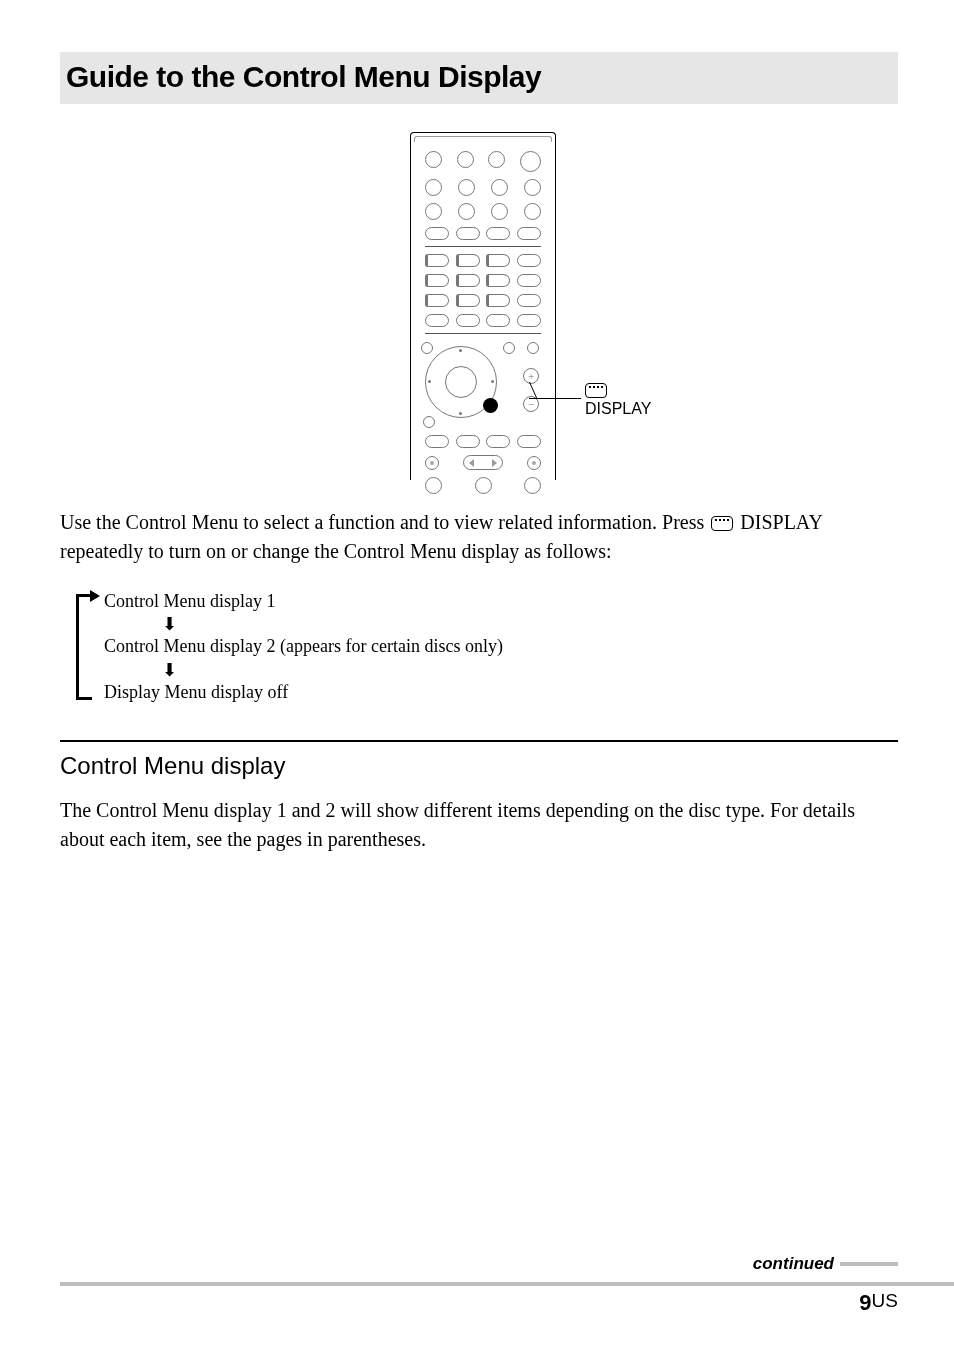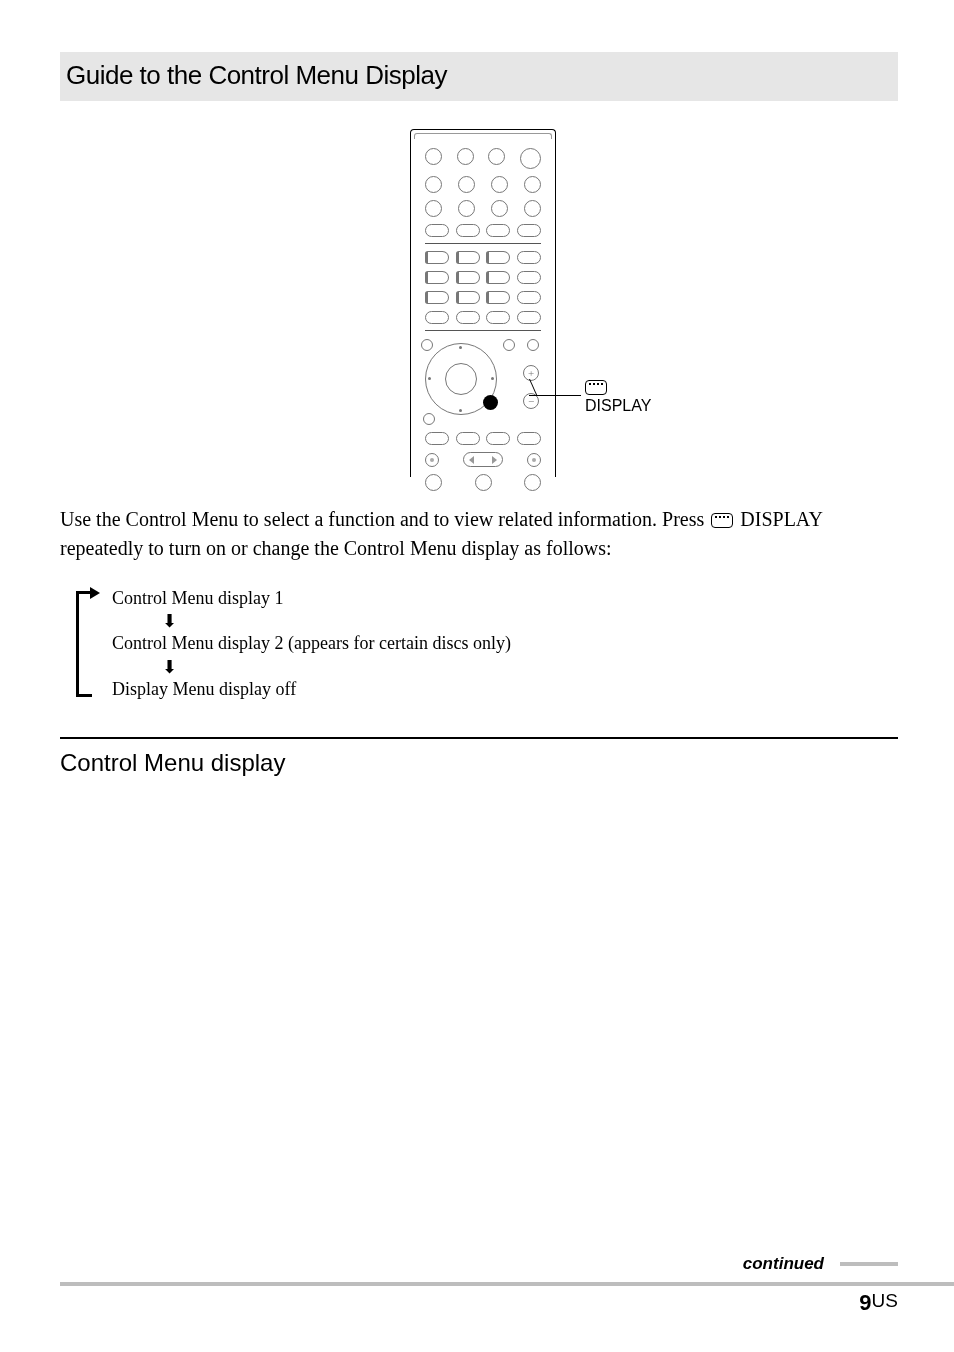--- a/index.html
+++ b/index.html
@@ -16,22 +16,22 @@
     height: 100%;
     position: relative;
   }
   .title-bar {
     background: #e6e6e6;
     padding: 8px 8px 10px 6px;
     margin-bottom: 28px;
   }
   .title-bar h1 {
     font-family: Arial, Helvetica, sans-serif;
-    font-weight: 400;
-    font-size: 26px;
+    font-weight: 700;
+    font-size: 30px;
     letter-spacing: -0.5px;
   }
   .remote-wrap {
     display: flex;
     justify-content: center;
     position: relative;
     margin-bottom: 28px;
     margin-left: 8px;
   }
   .remote {
@@ -283,21 +283,21 @@
   .cycle-border::before {
     content: "";
     position: absolute;
     right: -8px;
     top: -7px;
     width: 0; height: 0;
     border-top: 6px solid transparent;
     border-bottom: 6px solid transparent;
     border-left: 10px solid #000;
   }
-  .cycle .line { margin: 2px 8px; }
+  .cycle .line { margin: 2px 0; }
   .down-arrow {
     display: block;
     margin: 2px 0 2px 58px;
     font-size: 18px;
     line-height: 1;
   }
   .section-hr {
     border: none;
     border-top: 2px solid #000;
     margin-bottom: 10px;
@@ -315,21 +315,21 @@
   .footer {
     position: absolute;
     bottom: 36px;
     right: 56px;
     left: 60px;
   }
   .continued-row {
     display: flex;
     justify-content: flex-end;
     align-items: center;
-    gap: 16px;
+    gap: 6px;
     margin-bottom: 8px;
   }
   .continued {
     font-family: Arial, Helvetica, sans-serif;
     font-style: italic;
     font-weight: bold;
     font-size: 17px;
   }
   .cont-bar {
     width: 58px;
@@ -471,20 +471,21 @@
     <div class="cycle-border"></div>
     <div class="line">Control Menu display 1</div>
     <span class="down-arrow">⬇︎</span>
     <div class="line">Control Menu display 2 (appears for certain discs only)</div>
     <span class="down-arrow">⬇︎</span>
     <div class="line">Display Menu display off</div>
   </div>
 
   <hr class="section-hr">
   <h2 class="section-heading">Control Menu display</h2>
+  <p class="section-body">The Control Menu display 1 and 2 will show different items depending on the disc type. For details about each item, see the pages in parentheses.</p>
 
   <div class="footer">
     <div class="continued-row">
       <span class="continued">continued</span>
       <span class="cont-bar"></span>
     </div>
     <div class="page-bar"></div>
     <div class="page-num">
       <span class="big">9</span><span class="small">US</span>
     </div>

